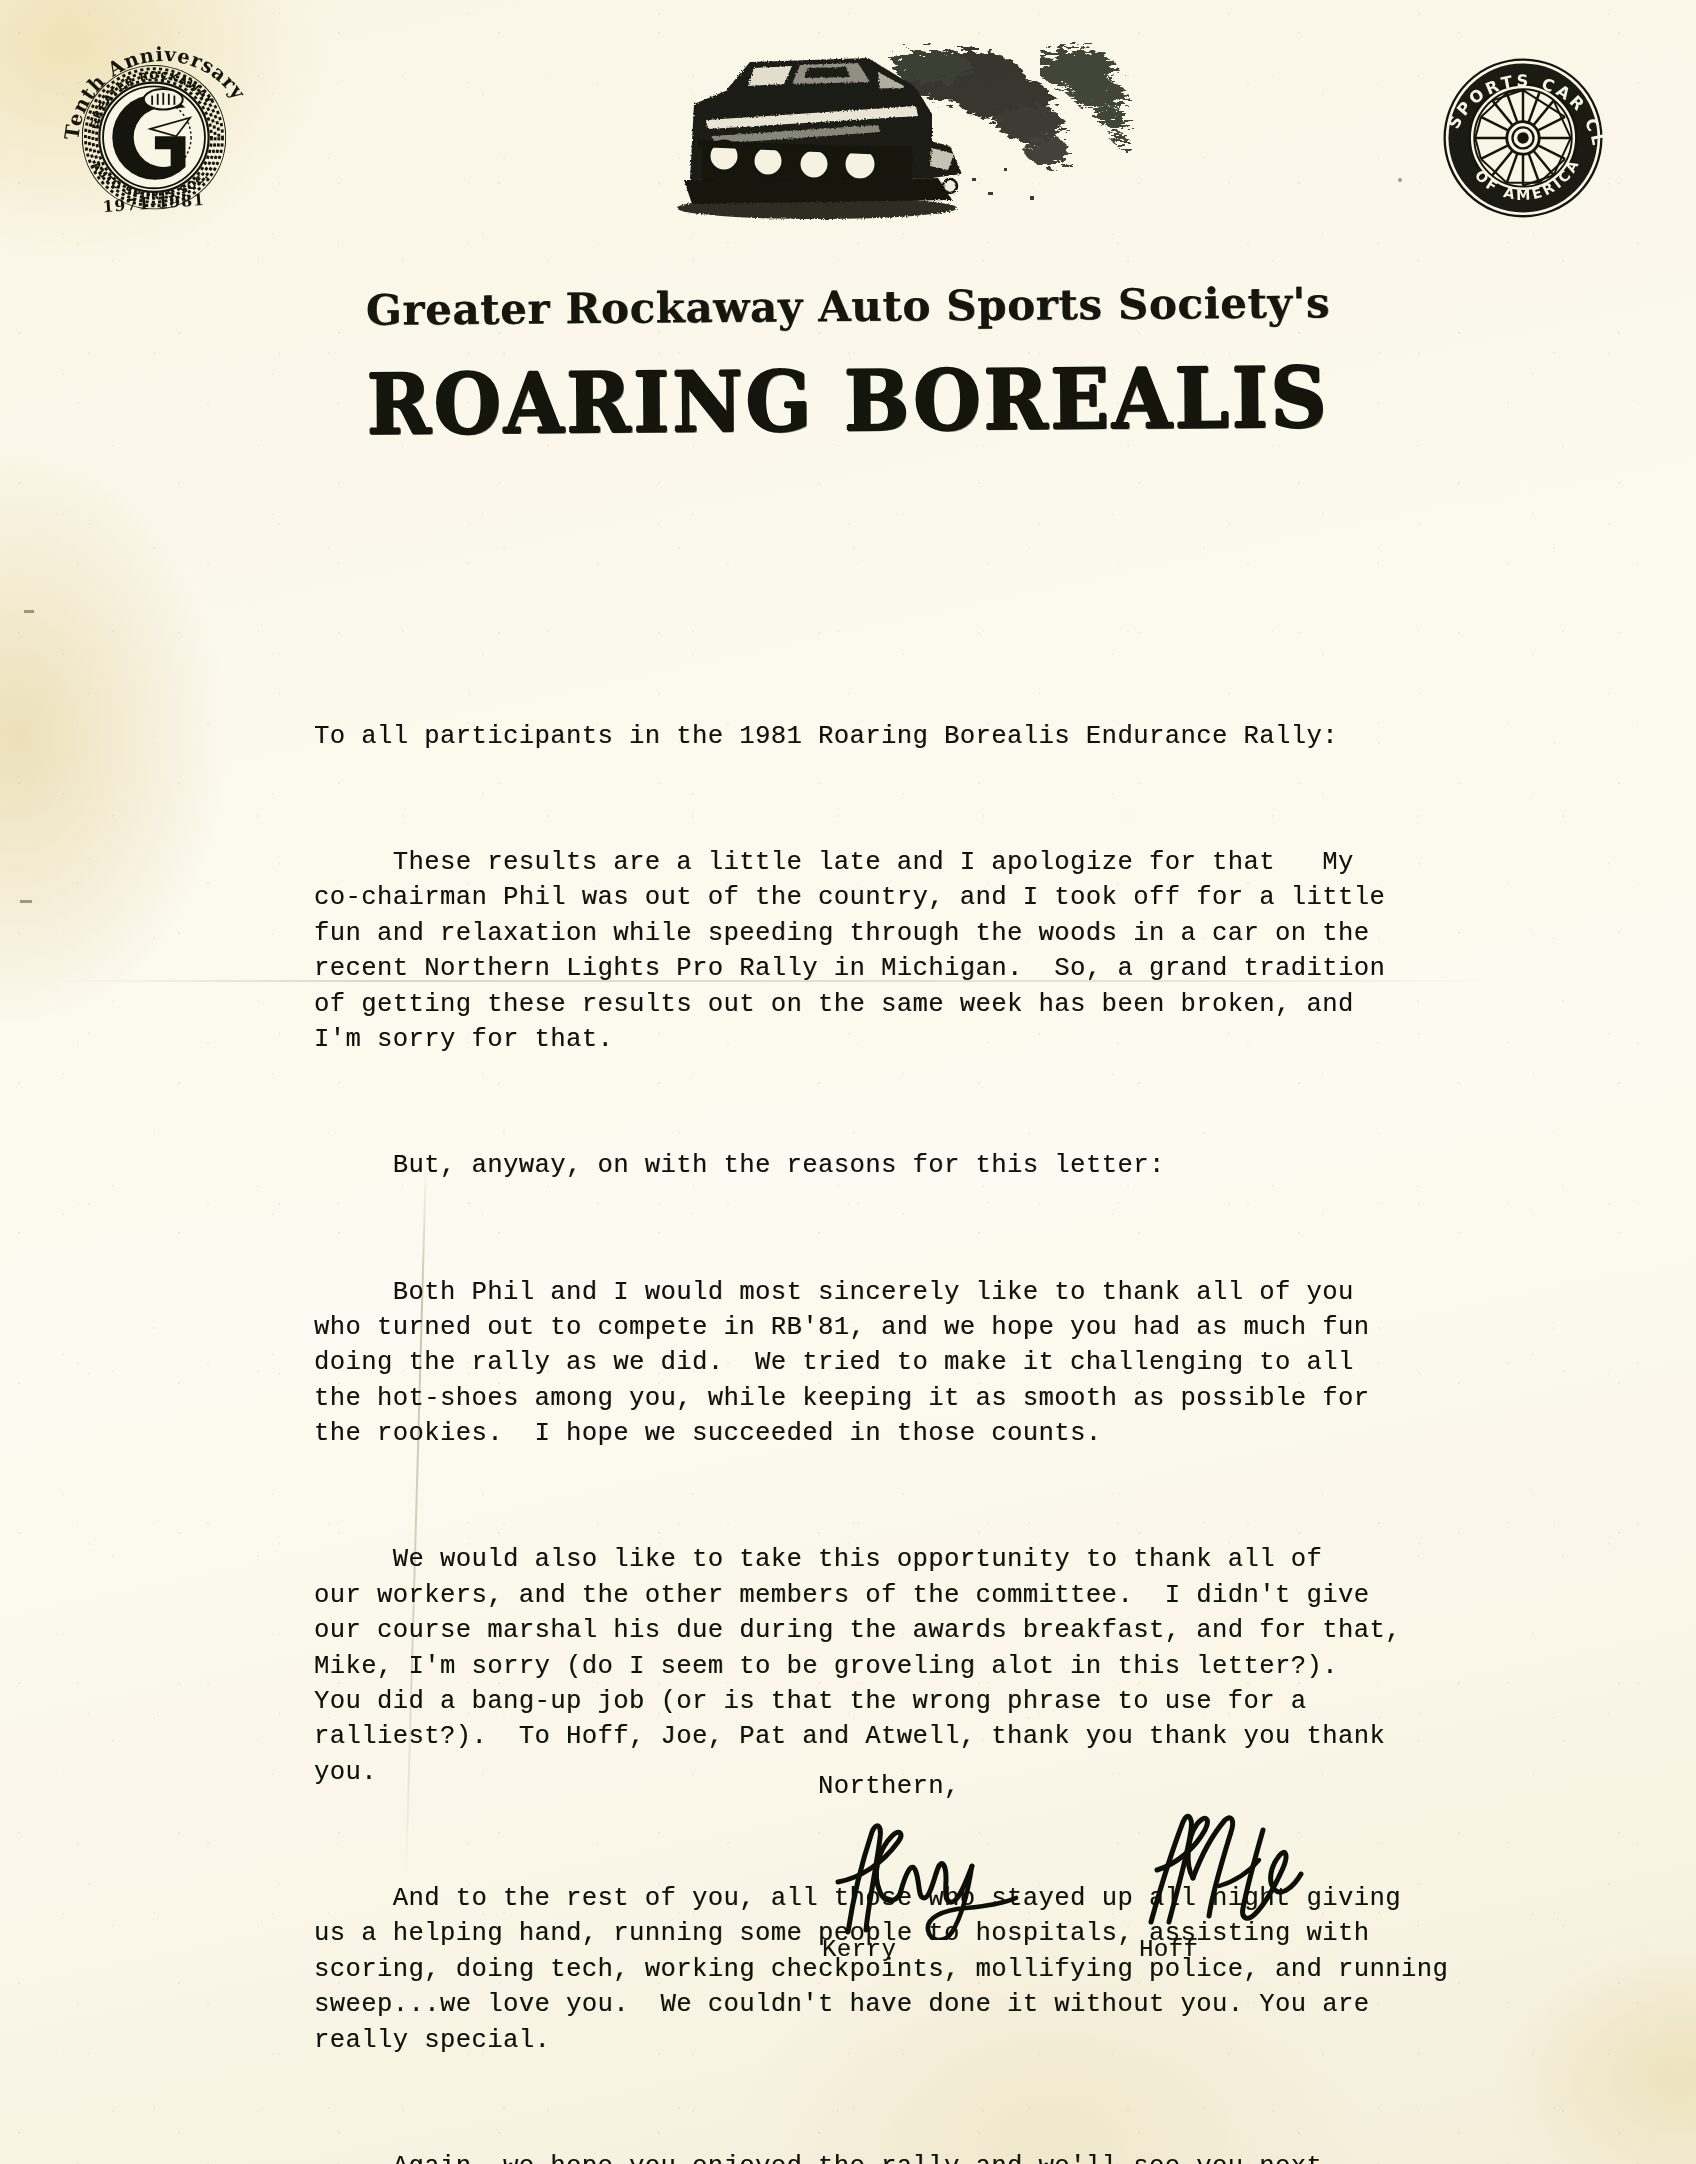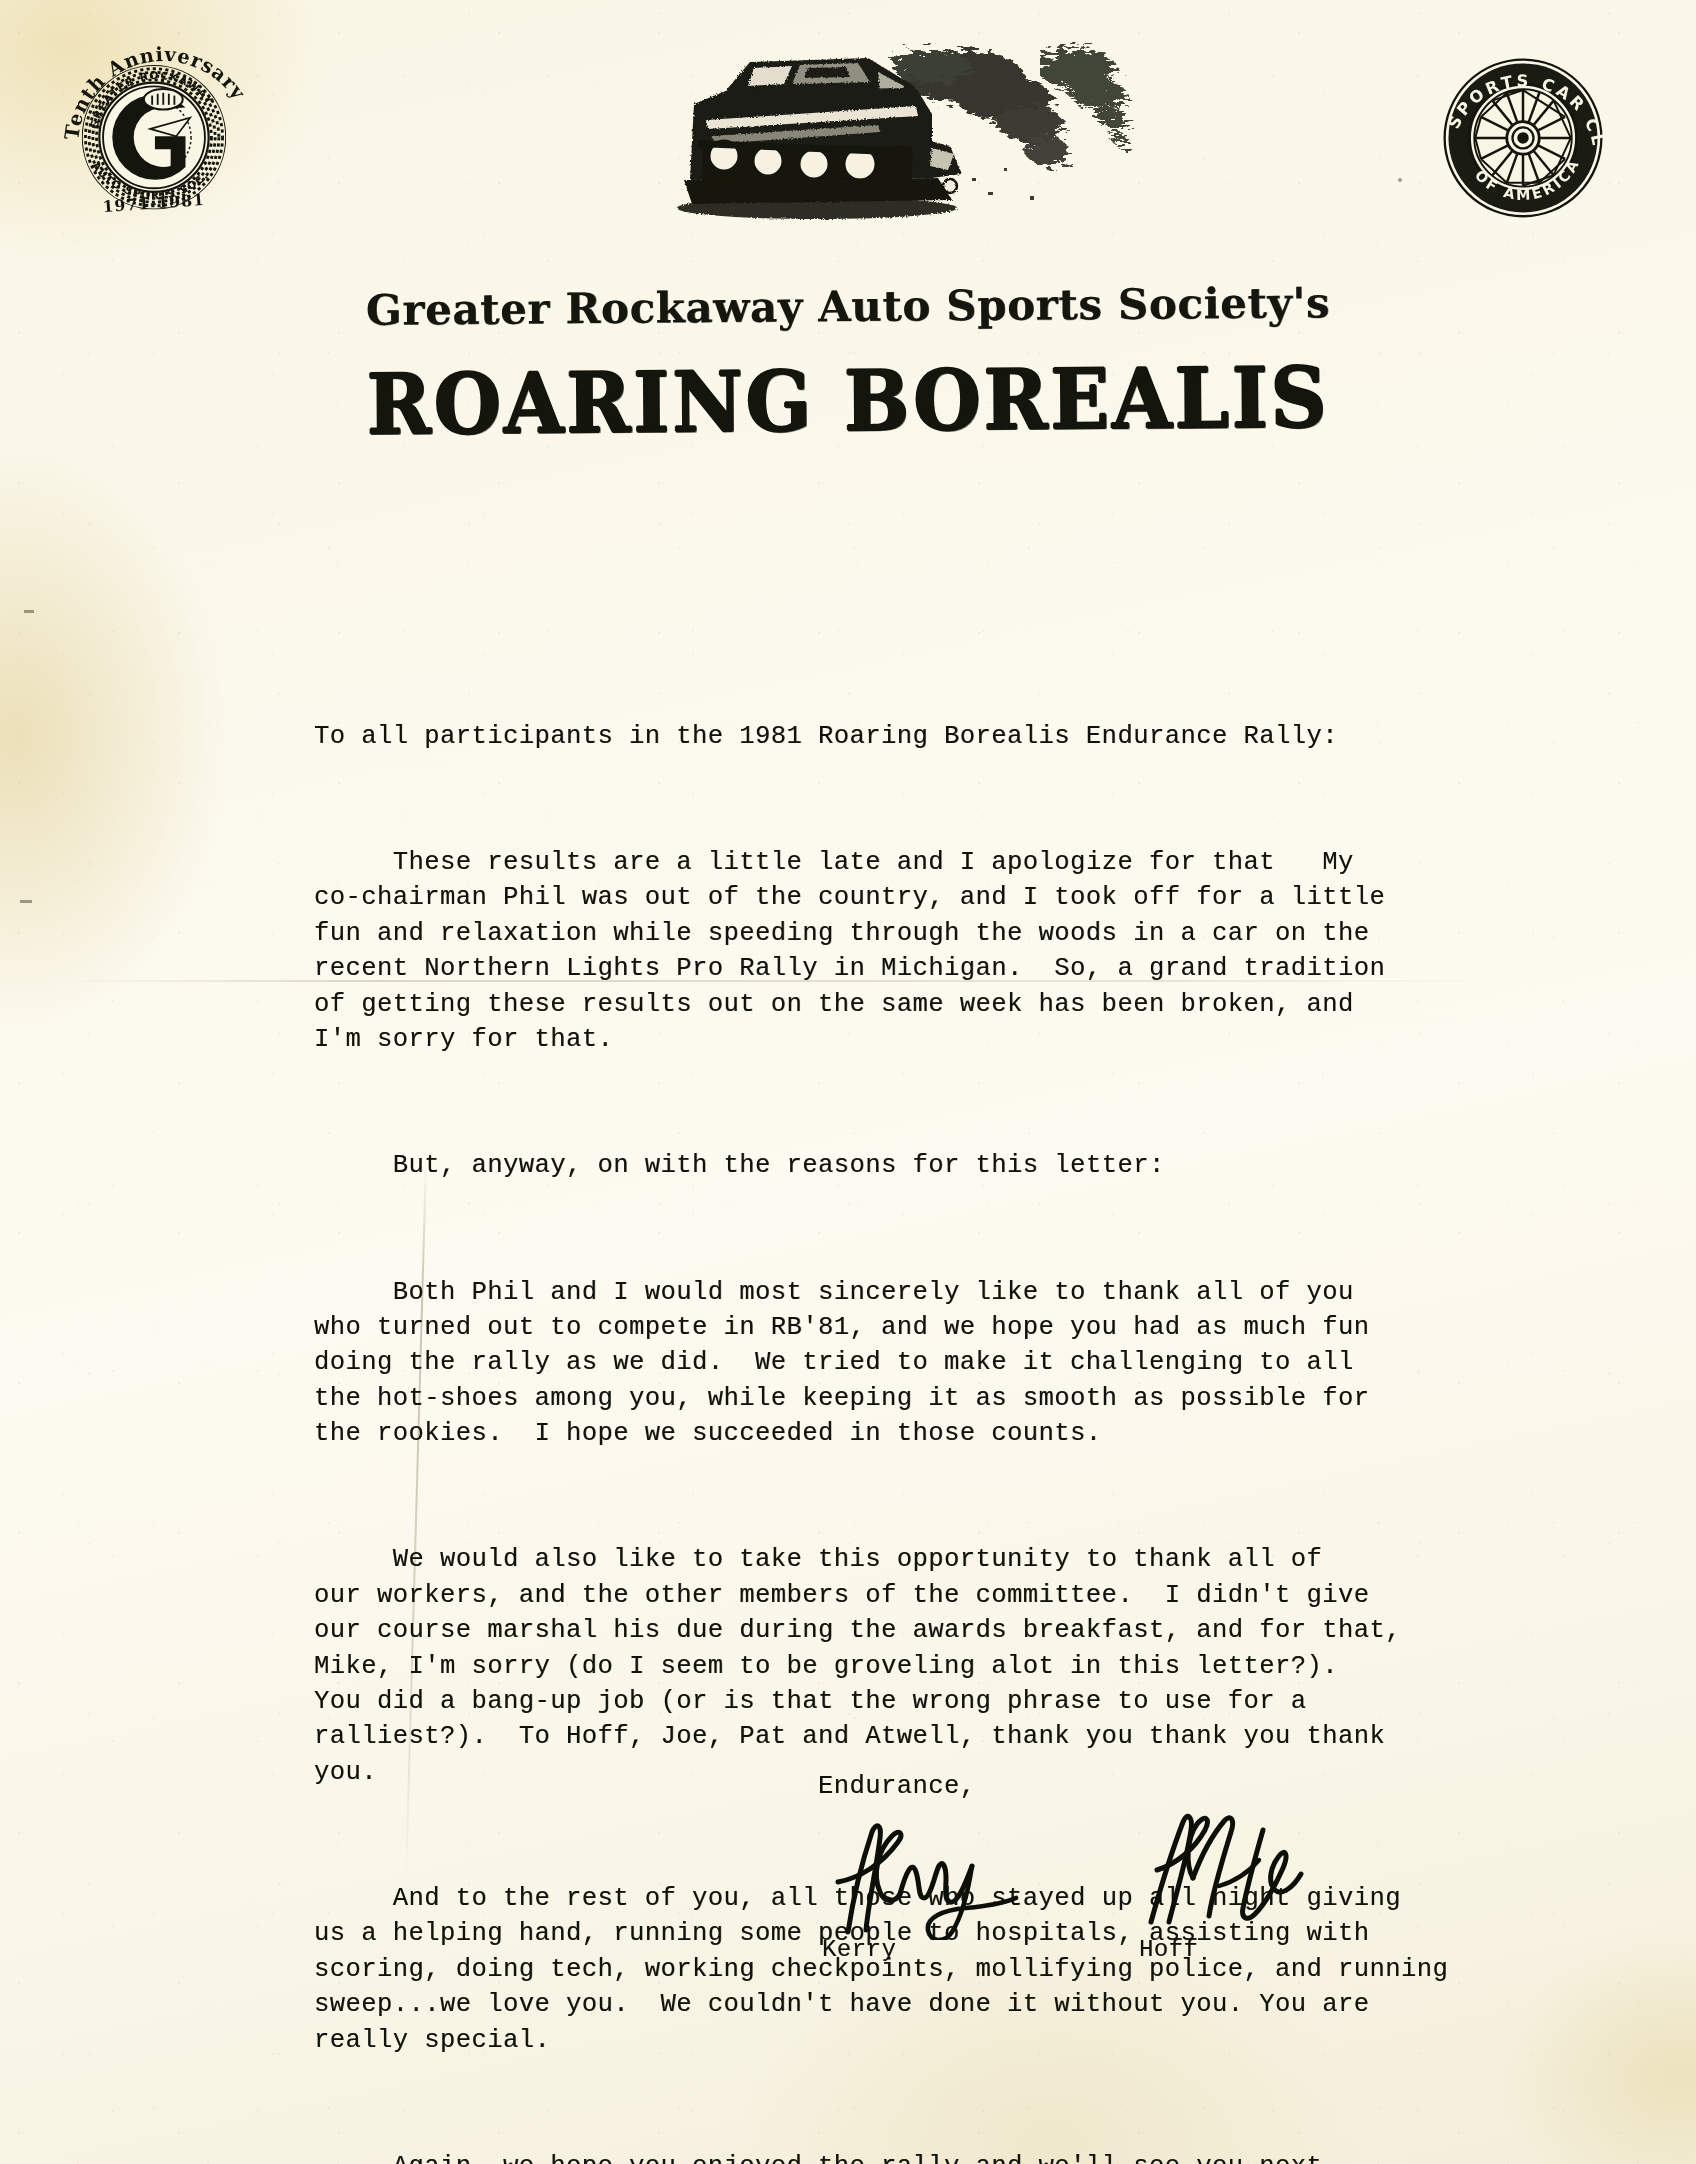--- a/index.html
+++ b/index.html
@@ -411,21 +411,21 @@
 you.</p>
     <p class="para">     And to the rest of you, all those who stayed up all night giving
 us a helping hand, running some people to hospitals, assisting with
 scoring, doing tech, working checkpoints, mollifying police, and running
 sweep...we love you.  We couldn't have done it without you. You are
 really special.</p>
     <p class="para">     Again, we hope you enjoyed the rally and we'll see you next
 year for RB'81!</p>
   </div>
 
-  <div class="closing">Endurance,</div>
+  <div class="closing">Northern,</div>
 
   <div class="sig-block sig-kerry">
     <svg viewBox="0 0 260 120" width="260" height="120" aria-hidden="true">
       <g fill="none" stroke="#0d0f09" stroke-linecap="round" stroke-linejoin="round">
         <path d="M 28,112 C 34,72 44,36 52,12 C 56,2 62,4 60,18 C 57,44 48,86 46,110" stroke-width="5"></path>
         <path d="M 18,62 C 40,58 62,44 78,22 C 84,14 80,8 72,16 C 58,30 52,54 60,72
                  C 64,82 74,84 80,74" stroke-width="5"></path>
         <path d="M 80,74 C 86,52 92,40 96,52 C 100,64 98,78 104,78 C 110,78 114,58 118,48
                  C 122,38 126,46 126,58 C 126,70 124,80 130,82 C 138,84 146,62 152,46" stroke-width="5"></path>
         <path d="M 152,46 C 148,72 142,96 132,112 C 124,124 110,122 108,110

